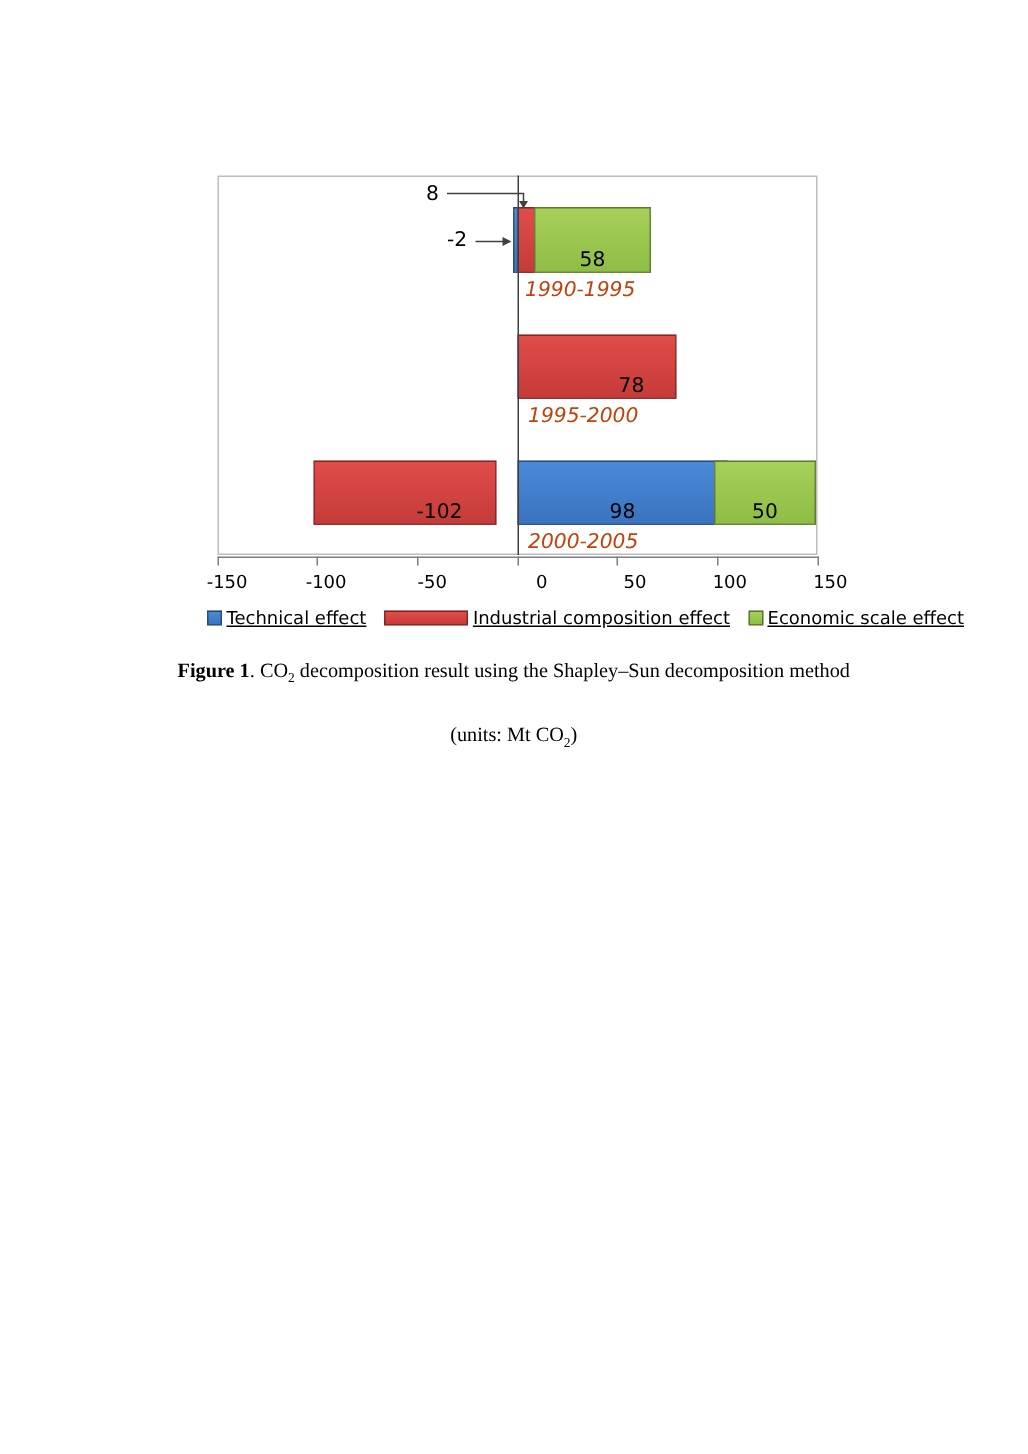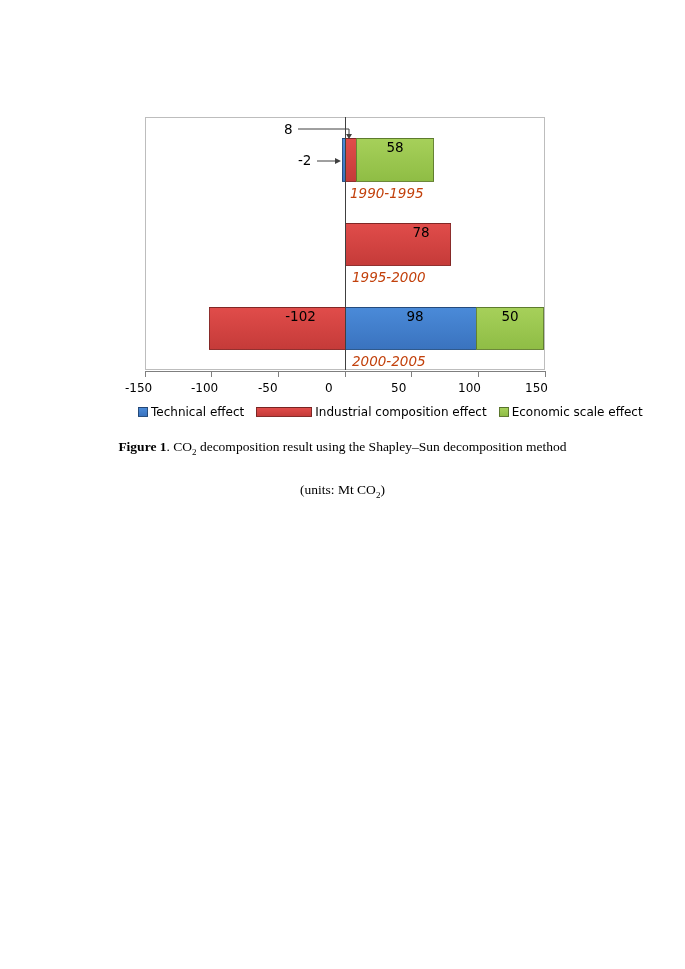--- a/index.html
+++ b/index.html
@@ -2,29 +2,29 @@
 <html><head>
 <meta charset="utf-8">
 <style>
   html, body { margin: 0; padding: 0; background: #ffffff; }
   body { width: 685px; height: 969px; position: relative; overflow: hidden; font-family: "Liberation Sans", sans-serif; }
   .chart { position: absolute; left: 0; top: 0; width: 685px; height: 430px; }
   .frame { position: absolute; left: 145px; top: 117px; width: 400px; height: 253px; border: 1px solid #bdbdbd; box-sizing: border-box; }
   .zero-line { position: absolute; left: 345px; top: 117px; width: 1px; height: 253px; background: #404040; }
   .axis { position: absolute; left: 145px; top: 371px; width: 401px; height: 1px; background: #7f7f7f; }
   .tick { position: absolute; top: 371px; width: 1px; height: 6px; background: #7f7f7f; }
-  .tick-label { position: absolute; top: 381px; width: 40px; margin-left: -20px; text-align: left; font-size: 12px; color: #000; font-family: "DejaVu Sans", sans-serif; }
-  .bar { position: absolute; box-sizing: border-box; border: 1px solid rgba(0,0,0,0.35); display: flex; align-items: flex-start; justify-content: center; font-size: 13.5px; color: #000; font-family: "DejaVu Sans", sans-serif; }
+  .tick-label { position: absolute; top: 381px; width: 40px; margin-left: -20px; text-align: right; font-size: 12px; color: #000; font-family: "DejaVu Sans", sans-serif; }
+  .bar { position: absolute; box-sizing: border-box; border: 1px solid rgba(0,0,0,0.35); display: flex; align-items: flex-end; justify-content: center; font-size: 13.5px; color: #000; font-family: "DejaVu Sans", sans-serif; }
   .tech { background: linear-gradient(#4a8ad8, #3a73bf); }
   .ind { background: linear-gradient(#e04c4a, #c53b39); padding-left: 46px; }
   .eco { background: linear-gradient(#a6d05a, #8fbd45); }
   .period { position: absolute; font-style: italic; font-size: 13.5px; color: #c2410c; font-family: "DejaVu Sans", sans-serif; }
   .ann { position: absolute; font-size: 13.5px; color: #000; font-family: "DejaVu Sans", sans-serif; }
   .legend { position: absolute; top: 405px; left: 138px; display: flex; gap: 12px; font-size: 12px; font-family: "DejaVu Sans", sans-serif; color: #000; }
-  .legend-item { display: flex; align-items: center; gap: 3px; }
+  .legend-item { display: flex; align-items: center; gap: 3px; text-decoration: underline; }
   .swatch { width: 8px; height: 8px; border: 1px solid rgba(0,0,0,0.4); }
   .caption { position: absolute; left: 0; width: 685px; text-align: center; font-family: "Liberation Serif", serif; font-size: 13.5px; color: #000; }
   .caption b { font-weight: bold; }
   sub { font-size: 9px; }
 </style>
 </head>
 <body>
 
 <div class="chart">
   <div class="frame"></div>
@@ -45,21 +45,21 @@
   <svg style="position:absolute; left:316px; top:155px;" width="28" height="12">
     <line x1="1" y1="6" x2="21" y2="6" stroke="#404040" stroke-width="1"></line>
     <polygon points="19,3 25,6 19,9" fill="#404040"></polygon>
   </svg>
 
   <div class="bar ind" style="left:345px; top:223px; width:106px; height:43px;">
       <span>78</span>
     </div>
   <div class="period" style="left:352px; top:269px;">1995-2000</div>
 
-  <div class="bar ind" style="left:209px; top:307px; width:137px; height:43px;">
+  <div class="bar ind" style="left:209px; top:307px; width:122px; height:43px;">
       <span>-102</span>
     </div>
   <div class="bar tech" style="left:345px; top:307px; width:140px; height:43px;">
       <span>98</span>
     </div>
   <div class="bar eco" style="left:476px; top:307px; width:68px; height:43px;">
       <span>50</span>
     </div>
   <div class="period" style="left:352px; top:353px;">2000-2005</div>
 

